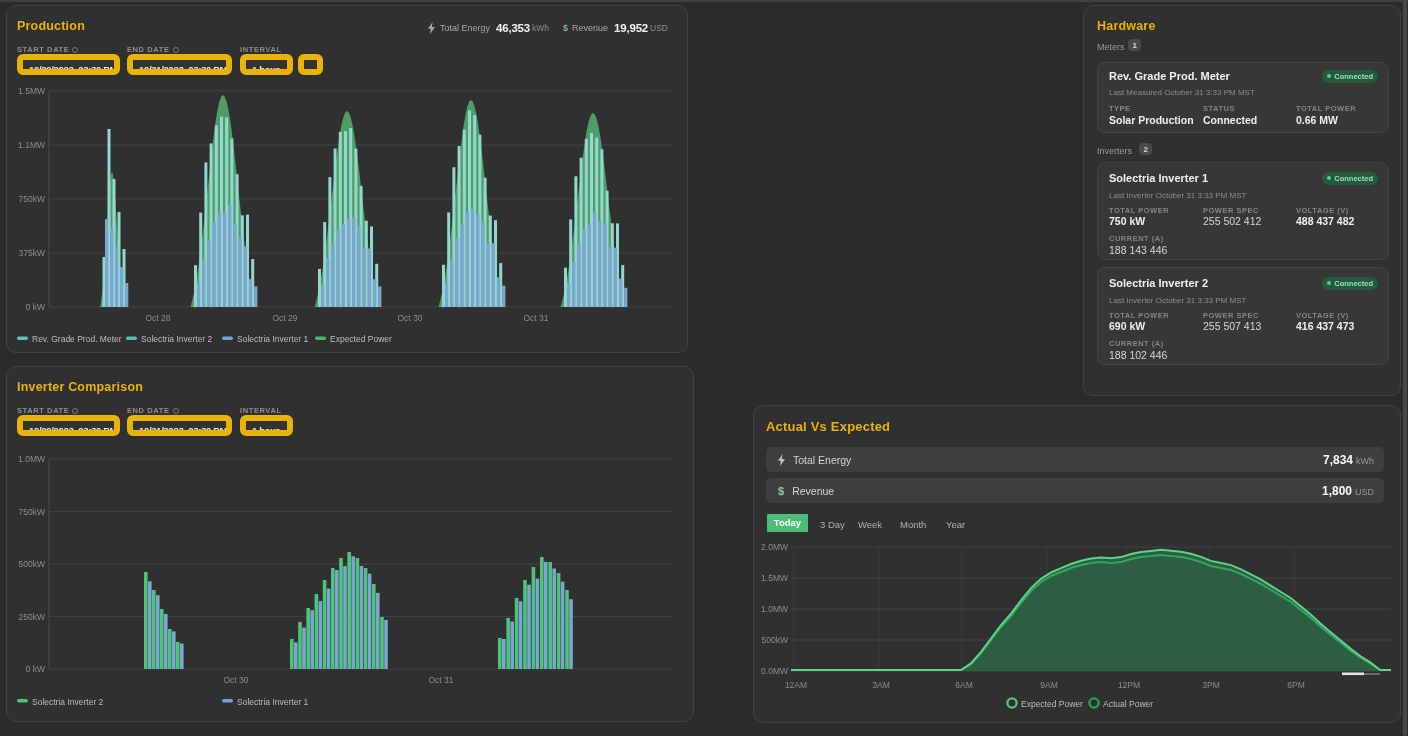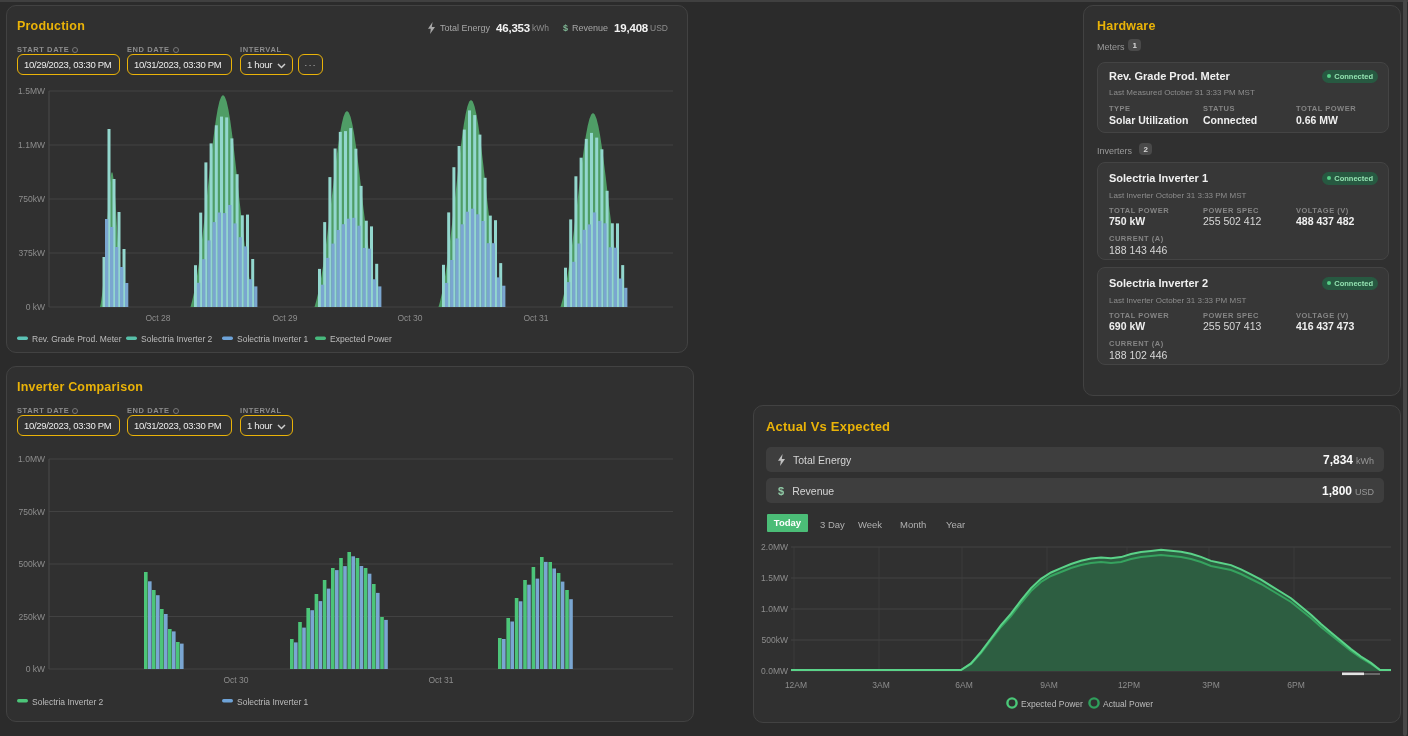--- a/index.html
+++ b/index.html
@@ -1,20 +1,20 @@
 <!DOCTYPE html>
 <html><head><meta charset="utf-8"><style>
 * { margin:0; padding:0; box-sizing:border-box; }
 html,body { width:1408px; height:736px; background:#2b2b2b; font-family:"Liberation Sans",sans-serif; overflow:hidden; }
 #page { position:relative; width:1408px; height:736px; }
 .panel { position:absolute; background:#303030; border:1px solid #424242; border-radius:10px; }
 .ptitle { position:absolute; left:10px; top:13px; font-size:12.5px; font-weight:bold; color:#eab308; letter-spacing:.2px; }
 .flabel { position:absolute; top:39px; font-size:7.5px; font-weight:bold; color:#8d8d8d; letter-spacing:.6px; }
-.finput { position:absolute; top:48px; height:21px; border:1px solid #eab308; border-radius:6px; background:#333333;
-  color:#ececec; font-size:9.5px; font-weight:normal; line-height:19px; padding-left:6px; letter-spacing:-0.3px; white-space:nowrap; overflow:hidden; }
+.finput { position:absolute; top:48px; height:21px; border:6px solid #eab308; border-radius:6px; background:#333333;
+  color:#ececec; font-size:9.5px; font-weight:bold; line-height:19px; padding-left:6px; letter-spacing:-0.3px; white-space:nowrap; overflow:hidden; }
 .info { display:inline-block; width:6px; height:6px; border:1px solid #777; border-radius:50%; margin-left:3px; vertical-align:-1px; }
 .ax { font-size:8.5px; fill:#8d8d8d; font-family:"Liberation Sans",sans-serif; }
 .lg { font-size:8.5px; fill:#bdbdbd; font-family:"Liberation Sans",sans-serif; }
 .hstat { position:absolute; top:16px; right:19px; display:flex; align-items:center; font-size:9px; color:#a6a6a6; }
 .hstat b { color:#f2f2f2; font-size:11.5px; margin:0 2px 0 6px; letter-spacing:-0.2px; }
 .hstat .unit { font-size:8.5px; color:#8d8d8d; }
 .hstat svg { margin-right:4px; }
 .card { position:absolute; left:13px; width:292px; background:#373737; border:1px solid #444444; border-radius:8px; }
 .ctitle { position:absolute; left:11px; font-size:11px; font-weight:bold; color:#f0f0f0; }
 .csub { position:absolute; left:11px; font-size:8px; color:#8d8d8d; }
@@ -40,21 +40,21 @@
   <div class="hstat">
         <svg width="9" height="12" viewBox="0 0 9 12">
           <path d="M5.6 0 L1 6.8 H3.8 L3.1 12 L8 4.9 H4.8 Z" fill="#a8a8a8"></path>
         </svg>
         <span>Total Energy</span>
         <b>46,353</b>
         <span class="unit">kWh</span>
     <span style="width:14px"></span>
     <span style="color:#7fb694;font-weight:bold;margin-right:4px">$</span>
         <span>Revenue</span>
-        <b>19,408</b>
+        <b>19,952</b>
         <span class="unit">USD</span>
       </div>
   <div class="flabel" style="left:10px">START DATE<span class="info"></span></div>
 <div class="finput" style="left:10px;width:103px">10/29/2023, 03:30 PM</div>
   <div class="flabel" style="left:120px">END DATE<span class="info"></span></div>
 <div class="finput" style="left:120px;width:105px">10/31/2023, 03:30 PM</div>
   <div class="flabel" style="left:233px">INTERVAL</div>
   <div class="finput" style="left:233px;width:53px">1 hour<span style="position:absolute;right:6px;top:8px;line-height:0"><svg width="9" height="6" viewBox="0 0 9 6">
             <path d="M1 1 L4.5 4.6 L8 1" fill="none" stroke="#cfcfcf" stroke-width="1.4"></path>
           </svg></span></div>
@@ -283,21 +283,21 @@
 
 <div class="panel" style="left:1083px;top:5px;width:318px;height:391px">
   <div class="ptitle" style="left:13px;font-size:12.5px">Hardware</div>
   <div class="seclabel" style="top:36px">Meters</div>
   <div class="badge" style="left:44px;top:33px">1</div>
   <div class="card" style="top:56px;height:71px">
     <div class="ctitle" style="top:7px">Rev. Grade Prod. Meter</div>
     <div class="pill" style="top:7px"><i></i>Connected</div>
     <div class="csub" style="top:25px">Last Measured October 31 3:33 PM MST</div>
     <div class="clabel" style="left:11px;top:41px">TYPE</div>
-    <div class="cval" style="left:11px;top:51px">Solar Utilization</div>
+    <div class="cval" style="left:11px;top:51px">Solar Production</div>
     <div class="clabel" style="left:105px;top:41px">STATUS</div>
     <div class="cval" style="left:105px;top:51px">Connected</div>
     <div class="clabel" style="left:198px;top:41px">TOTAL POWER</div>
     <div class="cval" style="left:198px;top:51px">0.66 MW</div>
   </div>
   <div class="seclabel" style="top:140px">Inverters</div>
   <div class="badge" style="left:55px;top:137px">2</div>
   <div class="card" style="top:156px;height:98px">
     <div class="ctitle" style="top:9px">Solectria Inverter 1</div>
     <div class="pill" style="top:9px"><i></i>Connected</div>

